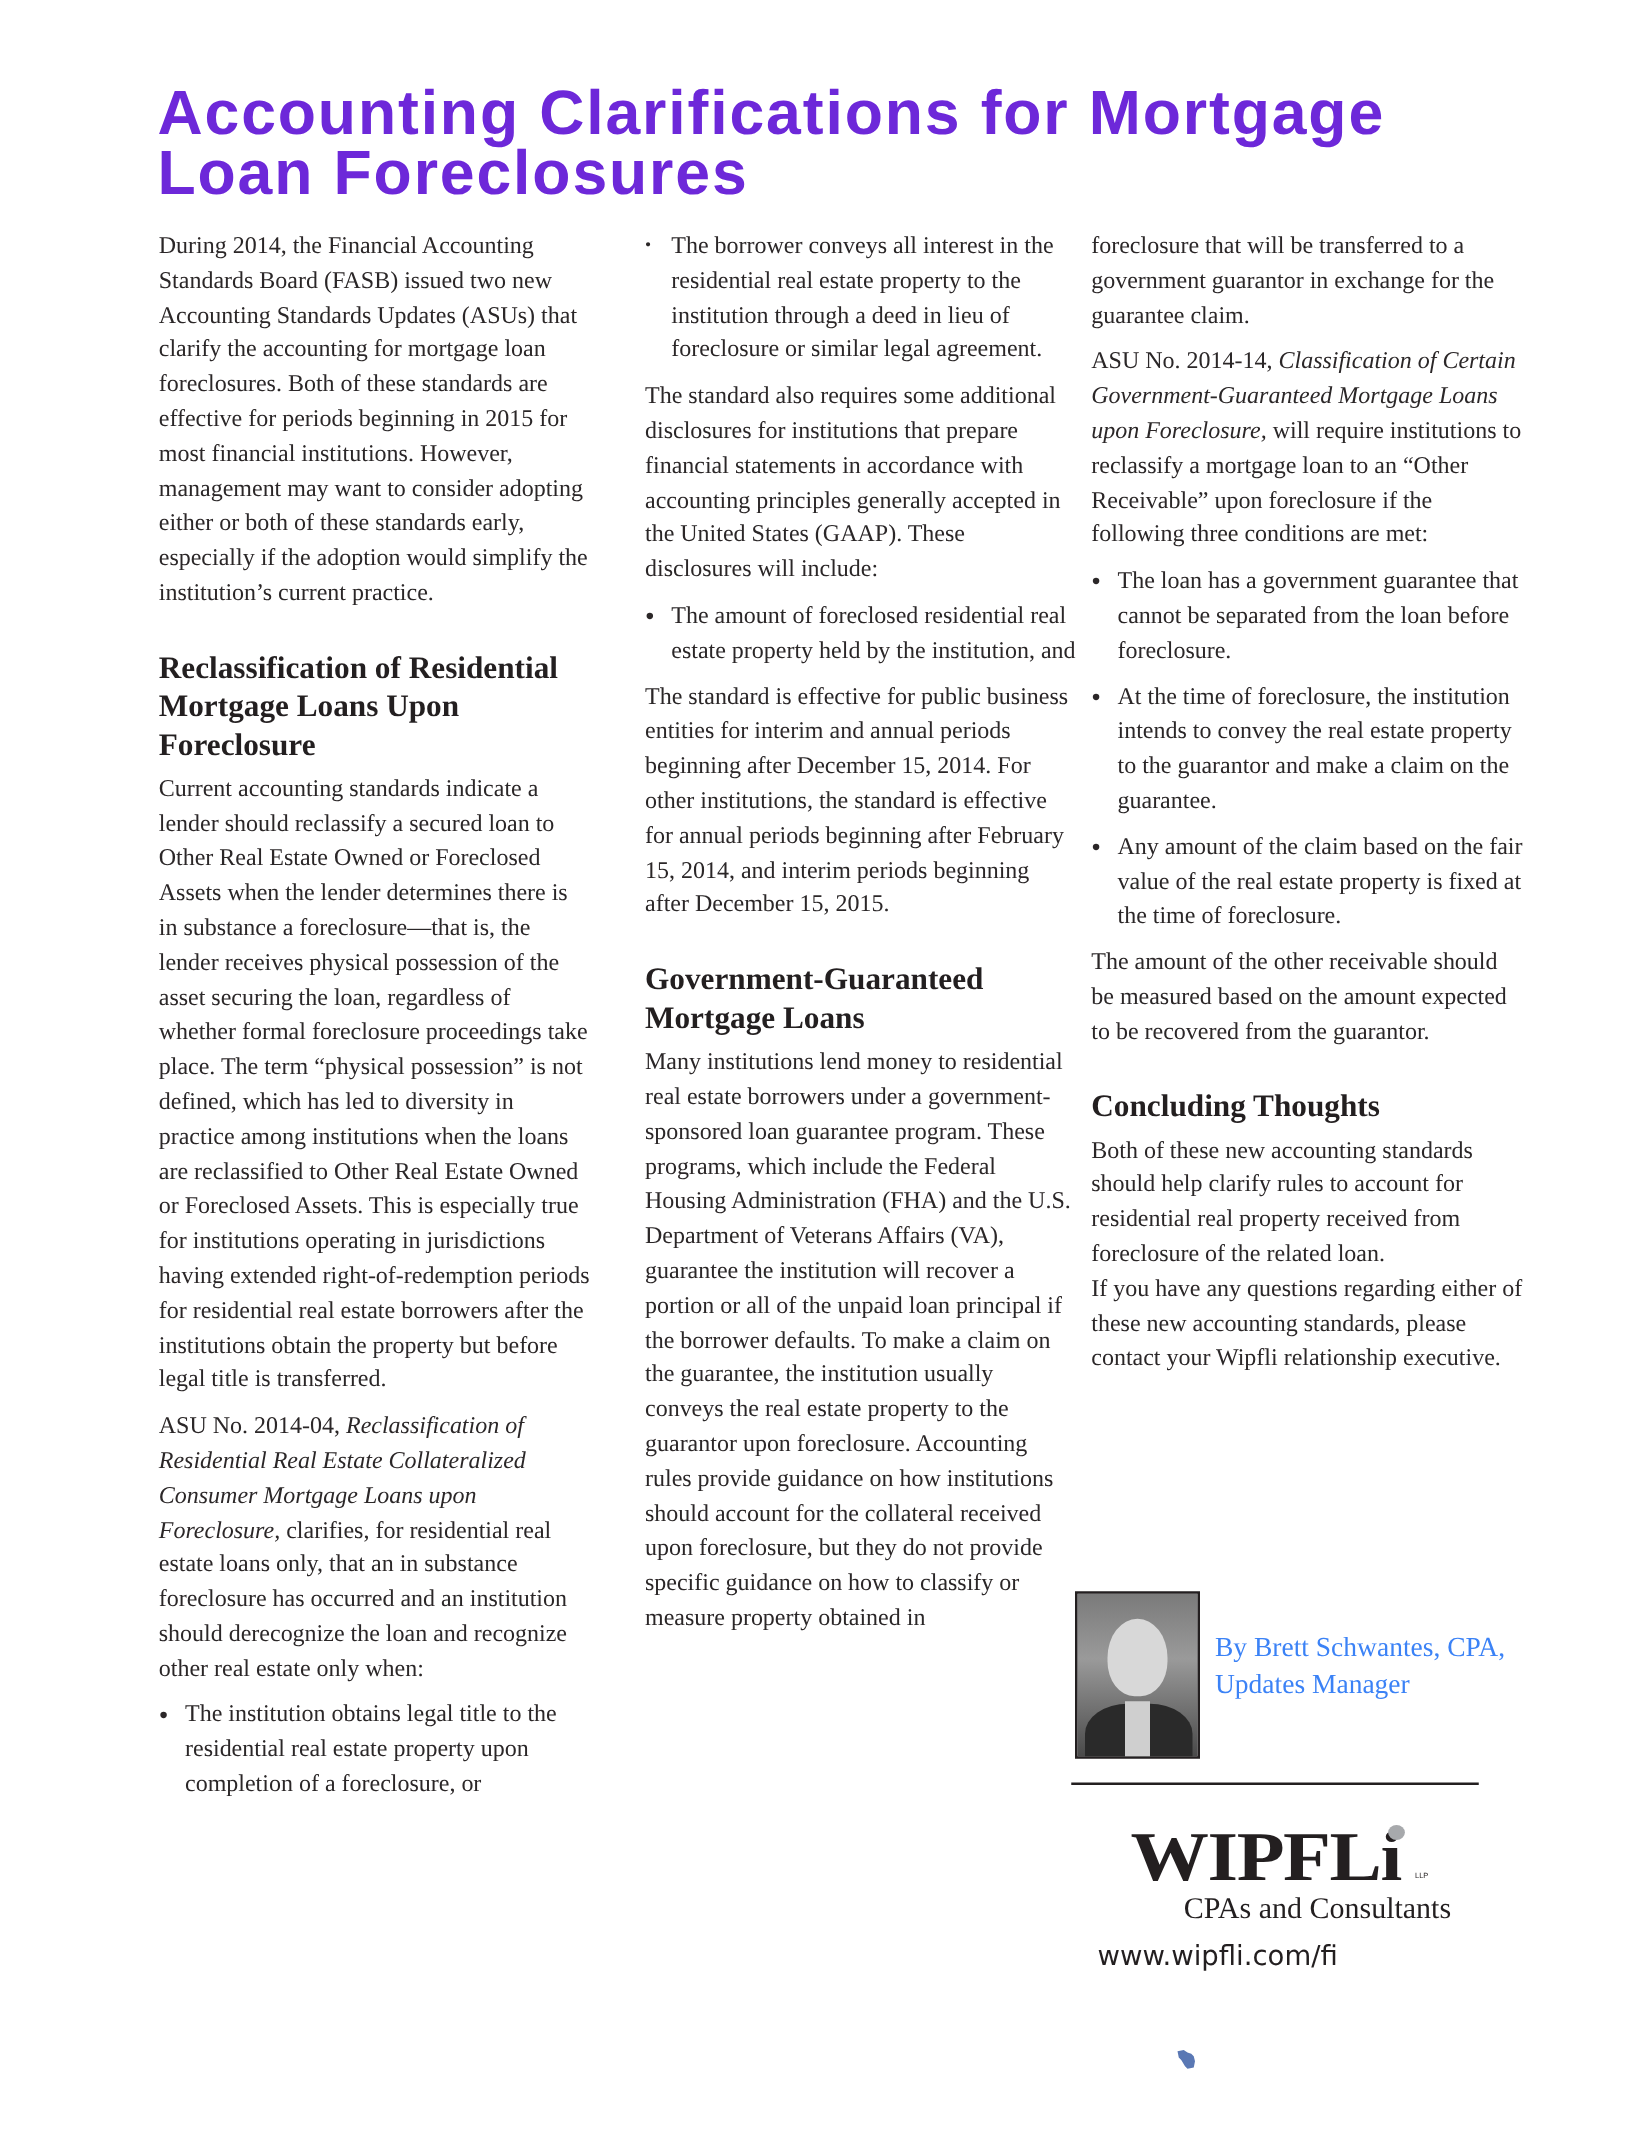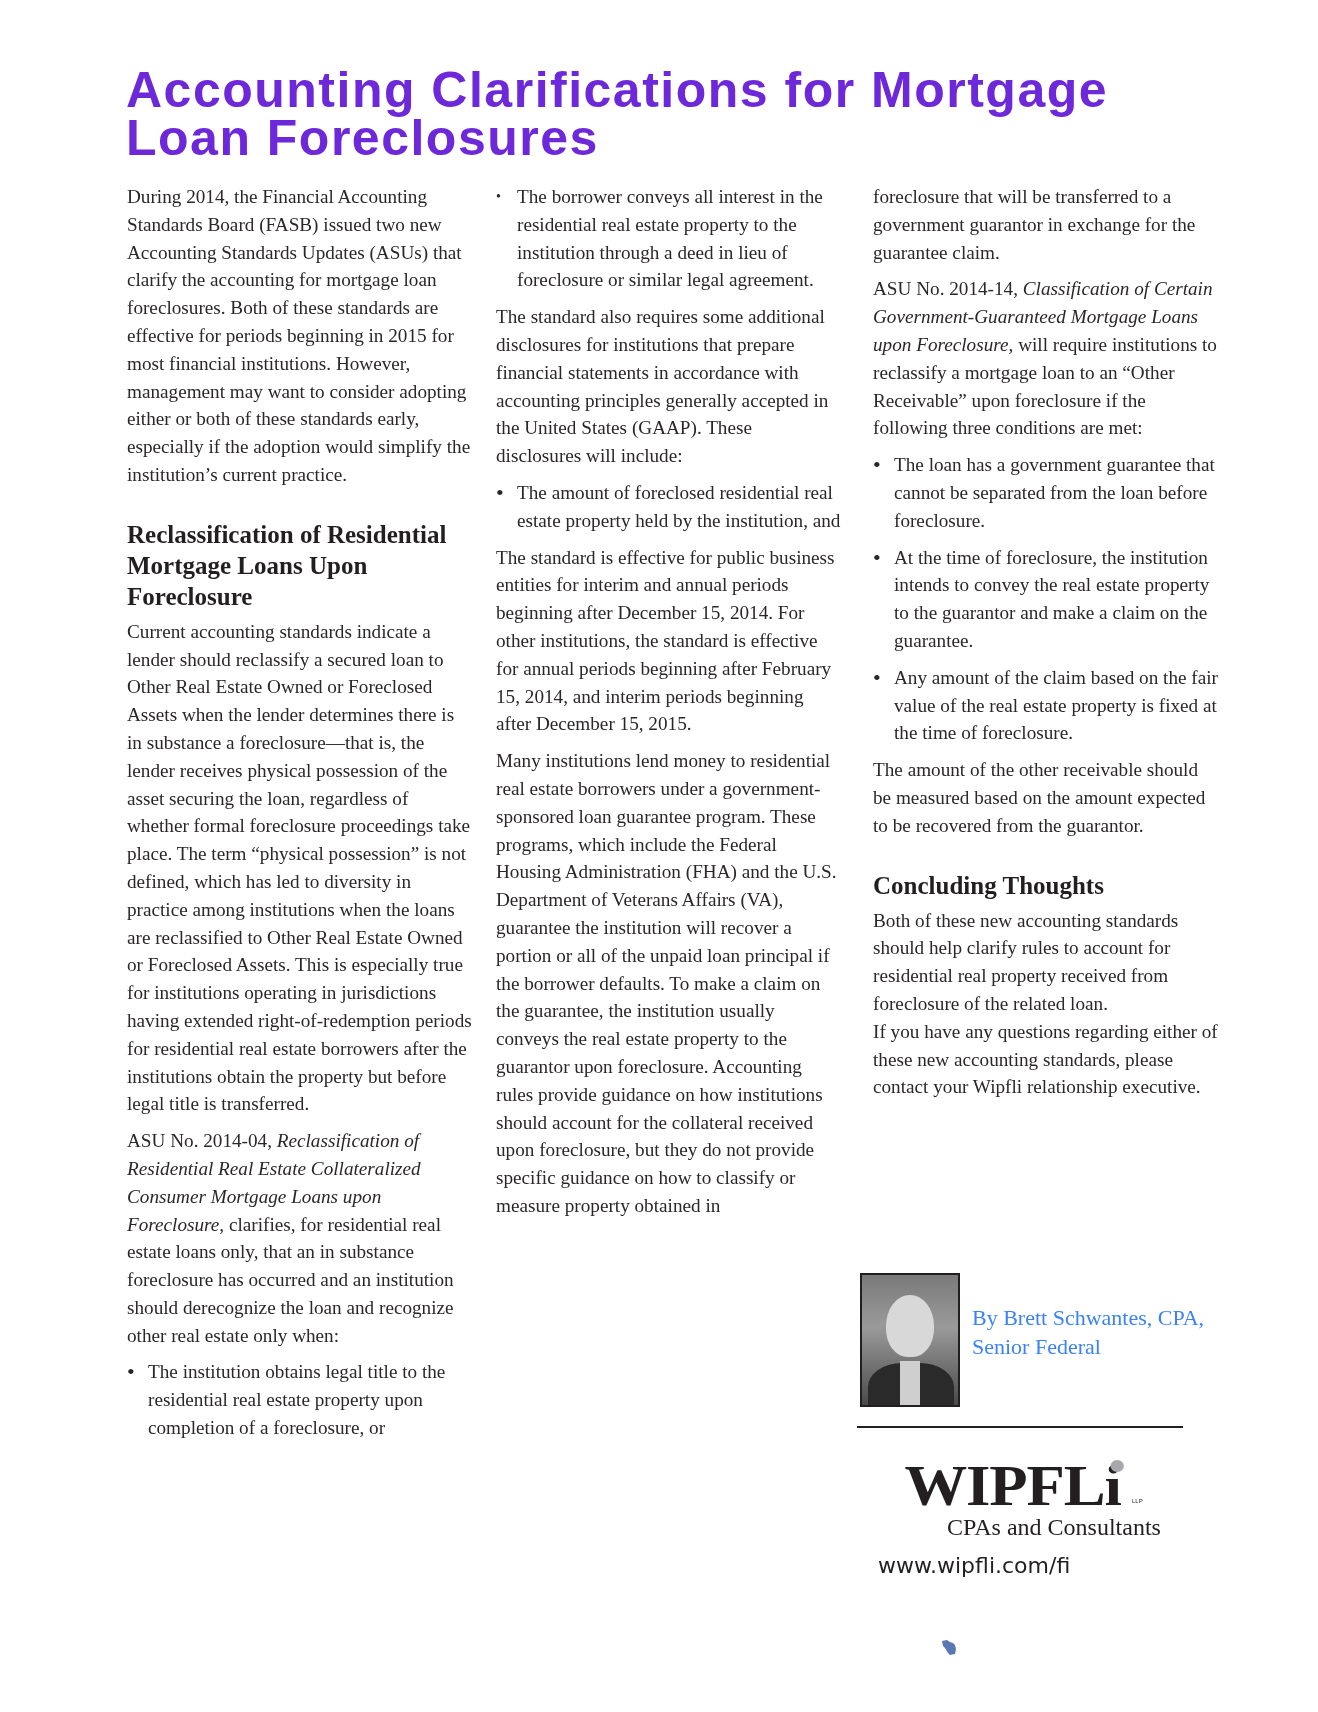--- a/index.html
+++ b/index.html
@@ -5,21 +5,21 @@
   html, body { margin: 0; padding: 0; background: #ffffff; }
   body { width: 1318px; height: 1712px; position: relative; overflow: hidden; color: #231f20; }
   .title {
     position: absolute; left: 126px; top: 66px; width: 1100px;
     font-family: "Liberation Sans", sans-serif; font-weight: bold;
     font-size: 50px; line-height: 48px; letter-spacing: 1.5px; color: #6d28d9; margin: 0;
   }
   .col { position: absolute; top: 183px; width: 345px;
     font-family: "Liberation Serif", serif; font-size: 19.2px; line-height: 27.8px; color: #2b2728; }
   .col1 { left: 127px; }
-  .col2 { left: 496px; }
+  .col2 { left: 516px; }
   .col3 { left: 873px; width: 345px; }
   p { margin: 0 0 9px 0; }
   h2 { font-family: "Liberation Serif", serif; font-weight: bold; font-size: 25px; line-height: 31px; margin: 0 0 6px 0; color: #231f20; }
   ul { list-style: none; margin: 0 0 9px 0; padding: 0; }
   ul li { position: relative; padding-left: 21px; margin-bottom: 9px; }
   ul li::before { content: "\2022"; position: absolute; left: 0; top: 0; font-size: 22px; }
   ul.small li::before { font-size: 14px; }
   em { font-style: italic; }
   .gap-top { margin-top: 30px; }
   .author { position: absolute; left: 860px; top: 1273px; width: 360px; height: 140px; }
@@ -58,20 +58,21 @@
 
 <div class="col col2">
   <ul class="small">
     <li>The borrower conveys all interest in the residential real estate property to the institution through a deed in lieu of foreclosure or similar legal agreement.</li>
   </ul>
   <p>The standard also requires some additional disclosures for institutions that prepare financial statements in accordance with accounting principles generally accepted in the United States (GAAP). These disclosures will include:</p>
   <ul>
     <li>The amount of foreclosed residential real estate property held by the institution, and</li>
   </ul>
   <p>The standard is effective for public business entities for interim and annual periods beginning after December 15, 2014. For other institutions, the standard is effective for annual periods beginning after February 15, 2014, and interim periods beginning after December 15, 2015.</p>
+  <h2 class="gap-top">Government-Guaranteed Mortgage Loans</h2>
   <p>Many institutions lend money to residential real estate borrowers under a government-sponsored loan guarantee program. These programs, which include the Federal Housing Administration (FHA) and the U.S. Department of Veterans Affairs (VA), guarantee the institution will recover a portion or all of the unpaid loan principal if the borrower defaults. To make a claim on the guarantee, the institution usually conveys the real estate property to the guarantor upon foreclosure. Accounting rules provide guidance on how institutions should account for the collateral received upon foreclosure, but they do not provide specific guidance on how to classify or measure property obtained in</p>
 </div>
 
 <div class="col col3">
   <p>foreclosure that will be transferred to a government guarantor in exchange for the guarantee claim.</p>
   <p><span>ASU No. 2014-14, </span><em>Classification of Certain Government-Guaranteed Mortgage Loans upon Foreclosure,</em><span> will require institutions to reclassify a mortgage loan to an “Other Receivable” upon foreclosure if the following three conditions are met:</span></p>
   <ul>
     <li>The loan has a government guarantee that cannot be separated from the loan before foreclosure.</li>
     <li>At the time of foreclosure, the institution intends to convey the real estate property to the guarantor and make a claim on the guarantee.</li>
     <li>Any amount of the claim based on the fair value of the real estate property is fixed at the time of foreclosure.</li>
@@ -83,21 +84,21 @@
 </div>
 
 <div class="author">
   <div class="photo">
     <div class="body"></div>
       <div class="shirt"></div>
       <div class="head"></div>
   </div>
   <div class="author-text">
     <span>By Brett Schwantes, CPA,</span><br>
-    <span>Senior Federal</span>
+    <span>Updates Manager</span>
   </div>
 </div>
 
 <div class="rule"></div>
 
 <div class="logo">
   <span class="logo-word"><span>WIPFLi</span><span class="logo-dot"></span></span>
 </div>
 <div class="llp">LLP</div>
 <div class="tagline">CPAs and Consultants</div>

